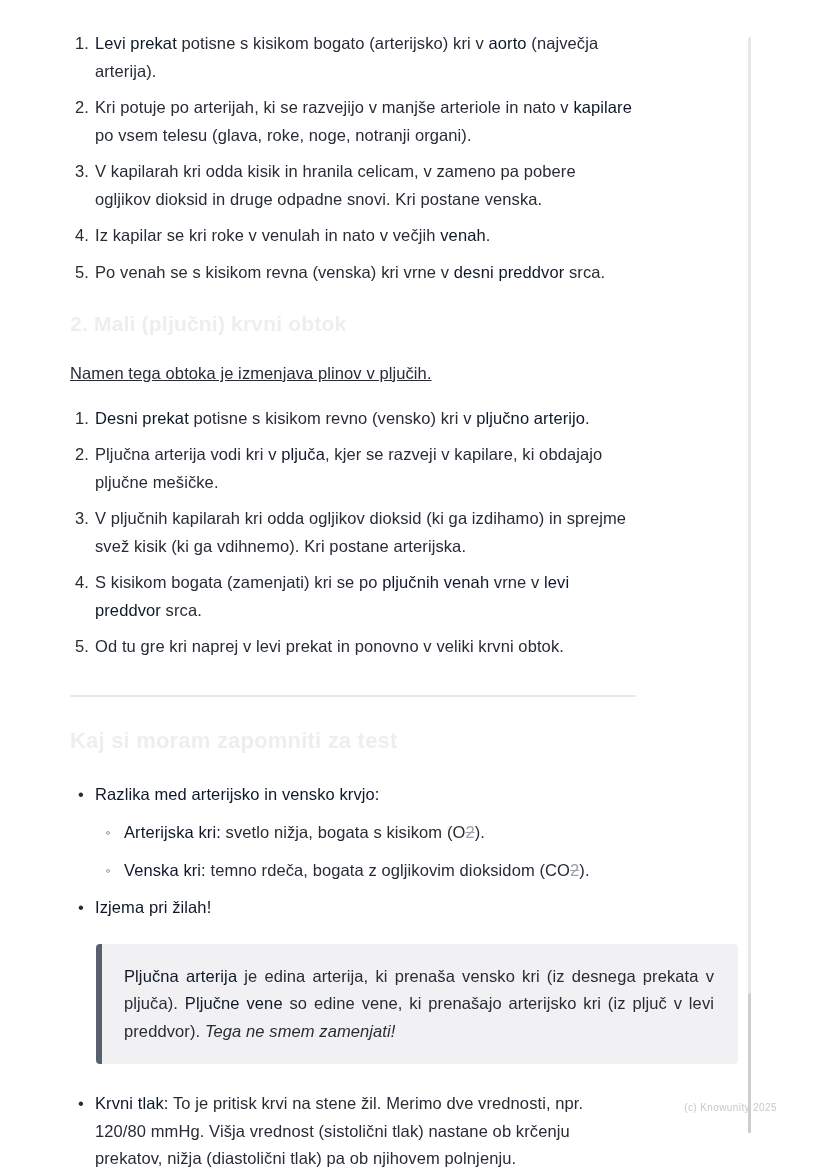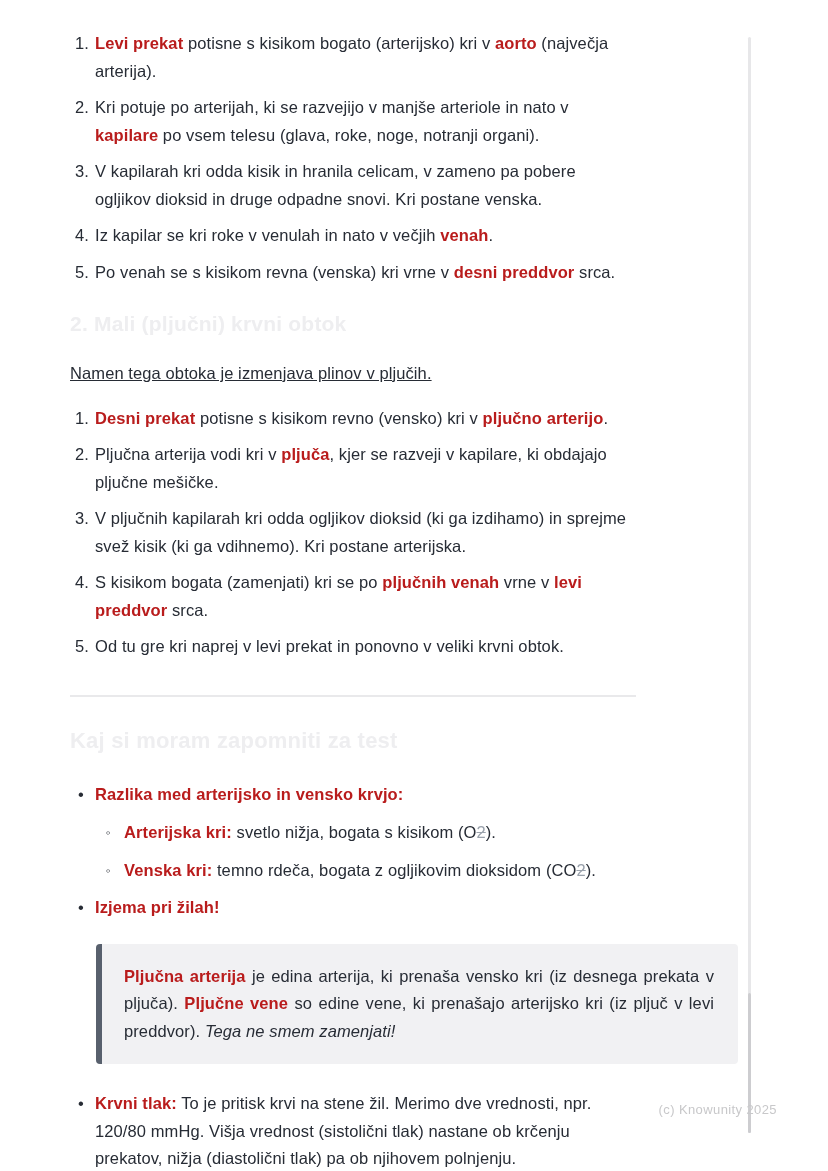--- a/index.html
+++ b/index.html
@@ -12,21 +12,21 @@
     overflow:hidden;
   }
   .content{
     position:absolute;
     left:70px;top:30px;
     width:566px;
     font-size:16.5px;
     line-height:27.5px;
     letter-spacing:0.1px;
   }
-  b,.seg-b{font-weight:700;color:#b91c1c;}
+  b,.seg-b{font-weight:400;color:#0f172a;}
   .seg-i{font-style:italic;}
   .seg-s{color:#9aa2ac;text-decoration:line-through;}
 
   
   ol.plain{list-style:none;margin:0 0 12px 0;padding:0;}
   .oli{display:flex;margin-bottom:9px;}
   .num{flex:none;width:25px;text-align:right;padding-right:6px;box-sizing:border-box;}
   .li-text{flex:1;}
 
   
@@ -75,21 +75,21 @@
   }
   .scroll-thumb{
     position:absolute;left:0;bottom:0;
     width:3px;height:140px;
     background:#cdcdd0;border-radius:2px;
   }
 
   .watermark{
     position:absolute;
     top:1102px;right:51px;
-    font-size:13px;
+    font-size:10px;
     color:#c8c8ca;
     letter-spacing:0.4px;
     z-index:5;
   }
 </style>
 </head>
 <body>
 
 <div class="content">
 

